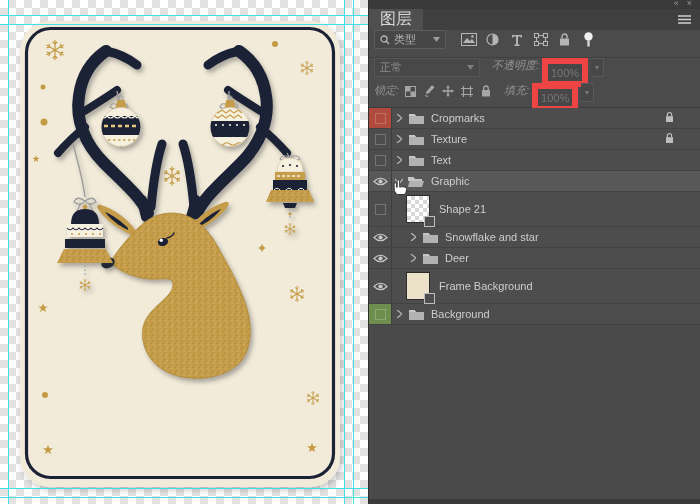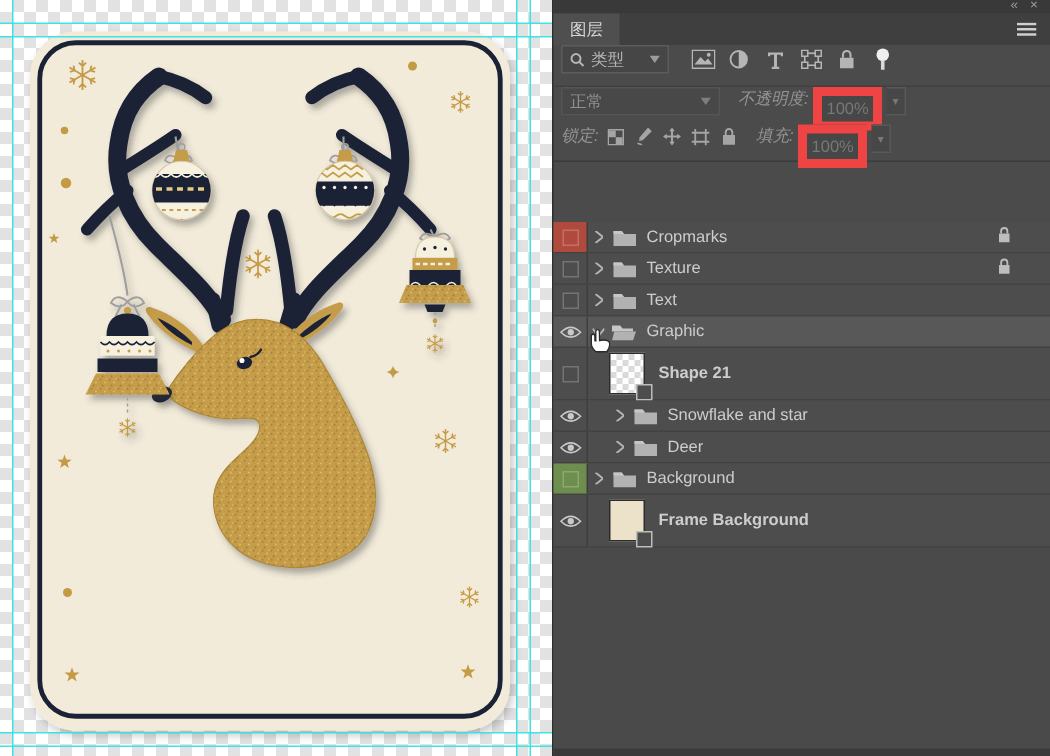--- a/index.html
+++ b/index.html
@@ -18,42 +18,42 @@
   .guide-v{position:absolute;top:0;bottom:0;width:1px;background:var(--guide);opacity:.95;z-index:5;}
   .guide-h{position:absolute;left:0;right:0;height:1px;background:var(--guide);opacity:.95;z-index:5;}
 
   
   .panel{position:absolute;left:368px;top:0;width:332px;height:504px;background:#4b4b4b;
          color:#cfcfcf;font-size:11px;border-left:1px solid #2e2e2e;box-sizing:border-box;
          display:flex;flex-direction:column;}
   .p-topstrip{height:9px;background:#393939;display:flex;justify-content:flex-end;align-items:flex-start;
               gap:8px;padding-right:8px;color:#9a9a9a;font-size:9px;line-height:7px;overflow:hidden;}
   .p-tabbar{height:21px;background:#3f3f3f;display:flex;align-items:stretch;}
-  .p-tab{background:#4f4f4f;color:#d8d8d8;font-size:11px;padding:1px 11px;display:flex;align-items:center;}
+  .p-tab{background:#4f4f4f;color:#d8d8d8;font-size:16px;padding:1px 11px;display:flex;align-items:center;}
   .p-menu{margin-left:auto;display:flex;align-items:center;padding-right:9px;}
   .p-filter,.p-blend,.p-lock{display:flex;align-items:flex-start;padding:0 5px;gap:3px;}
   .p-filter{height:27px;border-bottom:1px solid #404040;}
   .p-blend{height:25px;}
   .p-lock{height:24px;border-bottom:1px solid #3c3c3c;}
   .combo{display:flex;align-items:center;gap:4px;height:19px;background:#464646;
          border:1px solid #5c5c5c;border-radius:1px;padding:0 5px;box-sizing:border-box;color:#b5b5b5;}
   .combo.dim{color:#8f8f8f;background:#484848;border-color:#555;}
   .combo .chev{margin-left:auto;}
   .lbl{color:#949494;white-space:nowrap;font-style:italic;}
   .valbox{width:34px;height:17px;border:6px solid #ef4444;background:#474747;color:#777;
           display:flex;align-items:center;justify-content:center;}
   .arrbox{width:12px;height:17px;border:1px solid #595959;border-left:none;background:#474747;
           display:flex;align-items:center;justify-content:center;color:#777;font-size:8px;}
   .ficon{width:21px;height:19px;display:grid;place-items:center;}
   .licon{width:16px;height:16px;display:grid;place-items:center;}
 
-  #layer-list{flex:0 0 auto;margin-top:40px;}
+  #layer-list{flex:0 0 auto;}
   .lrow{display:flex;align-items:center;height:20px;border-bottom:1px solid #424242;
         position:relative;background:#4d4d4d;}
-  .lrow.tall{height:34px;font-weight:bold;}
+  .lrow.tall{height:34px;}
   .lrow.hover{background:#585858;}
   .eye-cell{width:22px;align-self:stretch;border-right:1px solid #3e3e3e;display:grid;
             place-items:center;flex:0 0 auto;}
   .eye-empty{width:9px;height:9px;border:1px solid rgba(255,255,255,.22);}
   .twisty{width:14px;display:grid;place-items:center;flex:0 0 auto;}
   .fold{width:20px;display:grid;place-items:center;flex:0 0 auto;}
   .indent{flex:0 0 auto;}
   .thumb{width:24px;height:26px;border:1px solid #2c2c2c;box-sizing:border-box;margin:0 4px 0 0;
          position:relative;flex:0 0 auto;
          background-color:#fff;
@@ -498,46 +498,46 @@
             </svg>
           </span>
           <span class="fold">
             <svg width="17" height="12" viewBox="0 0 17 12">
               <path d="M1 2 h5.5 l1.5 2 H16 v8 H1 Z" fill="#b2b2b2"></path>
               <path d="M1 2 h5.5 l1.5 2 H1 Z" fill="#c6c6c6"></path>
             </svg>
           </span>
           <span class="lname">Deer</span>
         </div>
+        <div class="lrow tall">
+          <div class="eye-cell">
+            <svg width="15" height="9" viewBox="0 0 15 9">
+              <path d="M1 4.5 Q7.5 -2 14 4.5 Q7.5 11 1 4.5 Z" fill="none" stroke="#c9c9c9" stroke-width="1.1"></path>
+              <circle cx="7.5" cy="4.5" r="2.1" fill="#c9c9c9"></circle>
+            </svg>
+          </div>
+          <span class="indent" style="width: 14px;"></span>
+          <span class="thumb cream">
+            <span class="badge"></span>
+          </span>
+          <span class="lname">Frame Background</span>
+        </div>
         <div class="lrow">
           <div class="eye-cell" style="background: rgb(110, 142, 78);">
             <span class="eye-empty"></span>
           </div>
           <span class="twisty">
             <svg width="6" height="8" viewBox="0 0 6 8">
               <path d="M1 0 L6 4 L1 8" fill="none" stroke="#b4b4b4" stroke-width="1.3"></path>
             </svg>
           </span>
           <span class="fold">
             <svg width="17" height="12" viewBox="0 0 17 12">
               <path d="M1 2 h5.5 l1.5 2 H16 v8 H1 Z" fill="#b2b2b2"></path>
               <path d="M1 2 h5.5 l1.5 2 H1 Z" fill="#c6c6c6"></path>
             </svg>
           </span>
           <span class="lname">Background</span>
-        </div>
-        <div class="lrow tall">
-          <div class="eye-cell">
-            <svg width="15" height="9" viewBox="0 0 15 9">
-              <path d="M1 4.5 Q7.5 -2 14 4.5 Q7.5 11 1 4.5 Z" fill="none" stroke="#c9c9c9" stroke-width="1.1"></path>
-              <circle cx="7.5" cy="4.5" r="2.1" fill="#c9c9c9"></circle>
-            </svg>
-          </div>
-          <span class="indent" style="width: 14px;"></span>
-          <span class="thumb cream">
-            <span class="badge"></span>
-          </span>
-          <span class="lname">Frame Background</span>
         </div>
       </div>
     <div class="p-rest"></div>
   </div>
 </div>
 
 </body></html>

